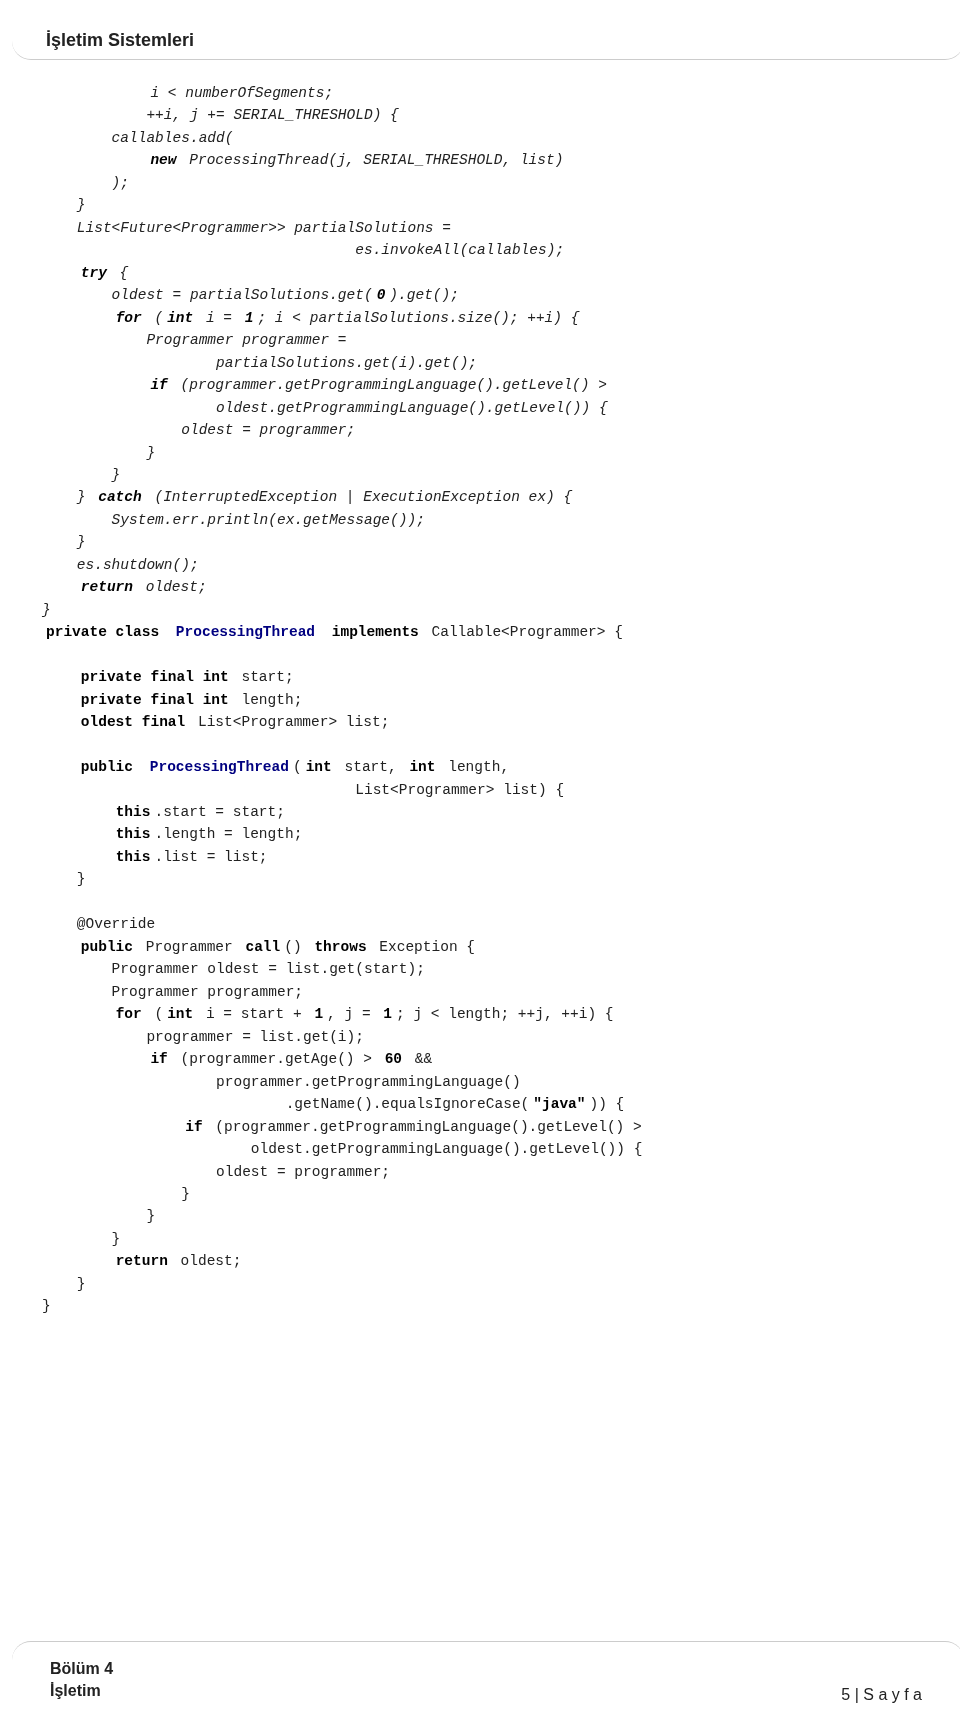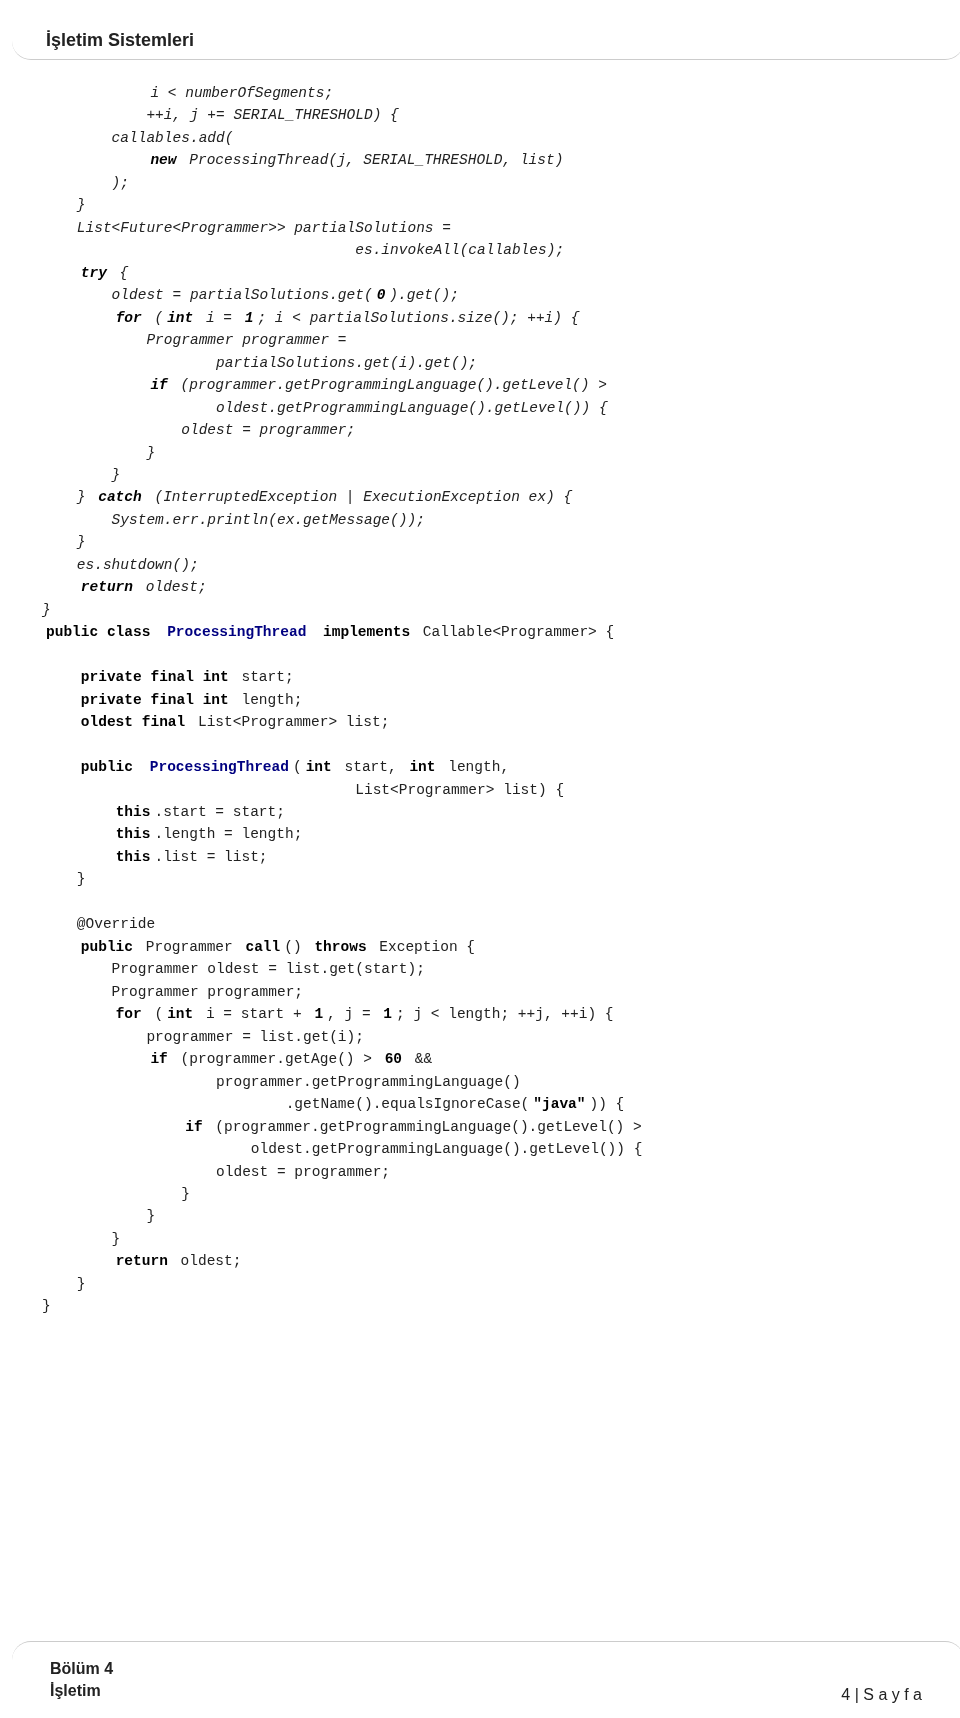--- a/index.html
+++ b/index.html
@@ -77,21 +77,21 @@
                     oldest.getProgrammingLanguage().getLevel()) {
                 oldest = programmer;
             }
         }
     } <span class="kw">catch</span> (InterruptedException | ExecutionException ex) {
         System.err.println(ex.getMessage());
     }
     es.shutdown();
     <span class="kw">return</span> oldest;
 }
-</span><span class="kw">public class</span> <span class="class-name">ProcessingThread</span> <span class="kw">implements</span> Callable&lt;Programmer&gt; {
+</span><span class="kw">private class</span> <span class="class-name">ProcessingThread</span> <span class="kw">implements</span> Callable&lt;Programmer&gt; {
 
     <span class="kw">private final int</span> start;
     <span class="kw">private final int</span> length;
     <span class="kw">oldest final</span> List&lt;Programmer&gt; list;
 
     <span class="kw">public</span> <span class="class-name">ProcessingThread</span>(<span class="kw">int</span> start, <span class="kw">int</span> length,
                                     List&lt;Programmer&gt; list) {
         <span class="kw">this</span>.start = start;
         <span class="kw">this</span>.length = length;
         <span class="kw">this</span>.list = list;
@@ -115,14 +115,14 @@
         <span class="kw">return</span> oldest;
     }
 }
 </div>
 
 <div class="page-footer">
   <div>
     <div class="footer-left">Bölüm 4</div>
     <div class="footer-subtitle">İşletim</div>
   </div>
-  <div class="footer-right">4 | S a y f a</div>
+  <div class="footer-right">5 | S a y f a</div>
 </div>
 
 </body></html>

